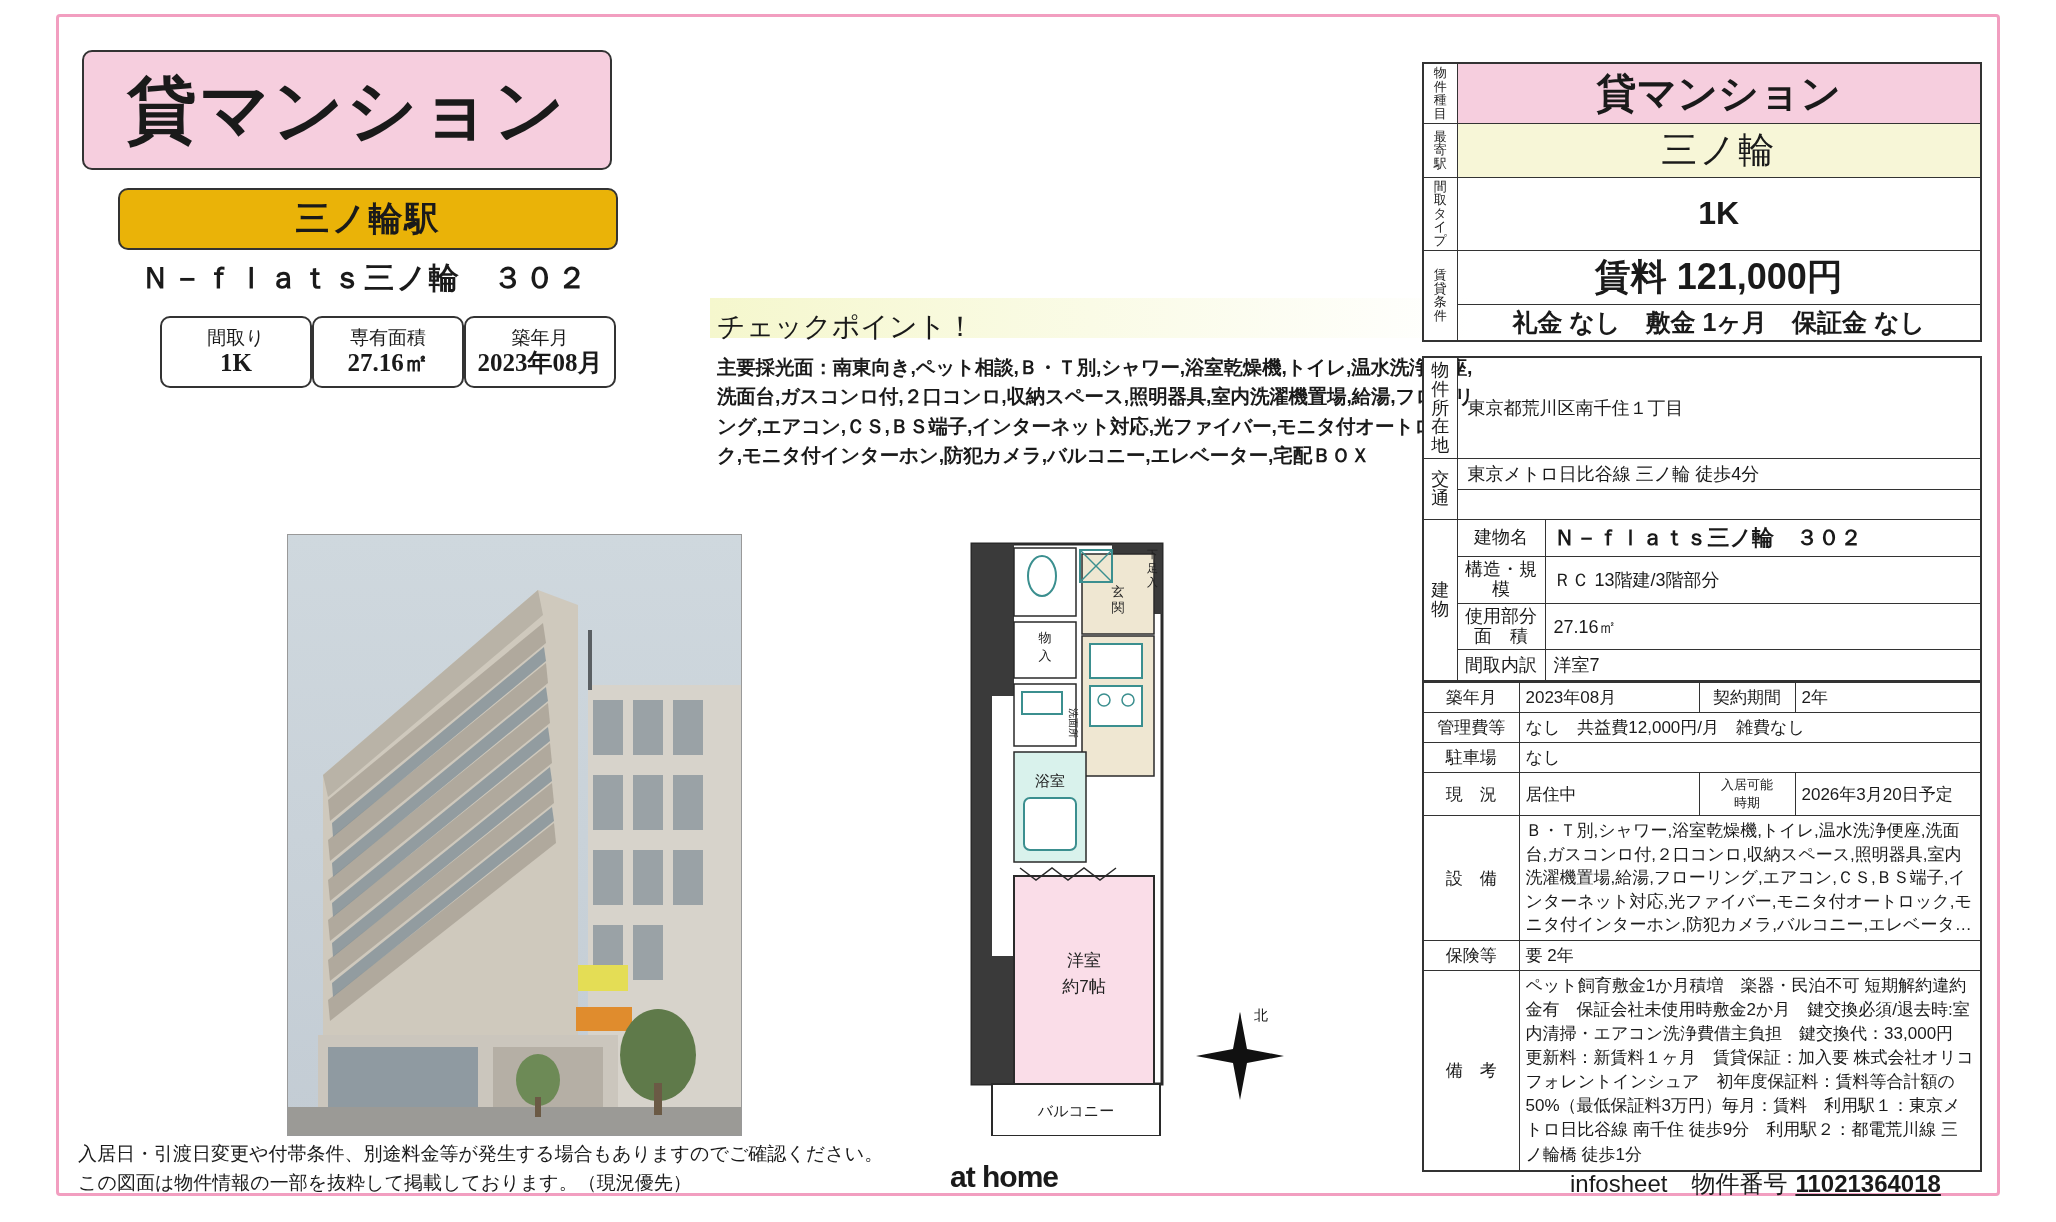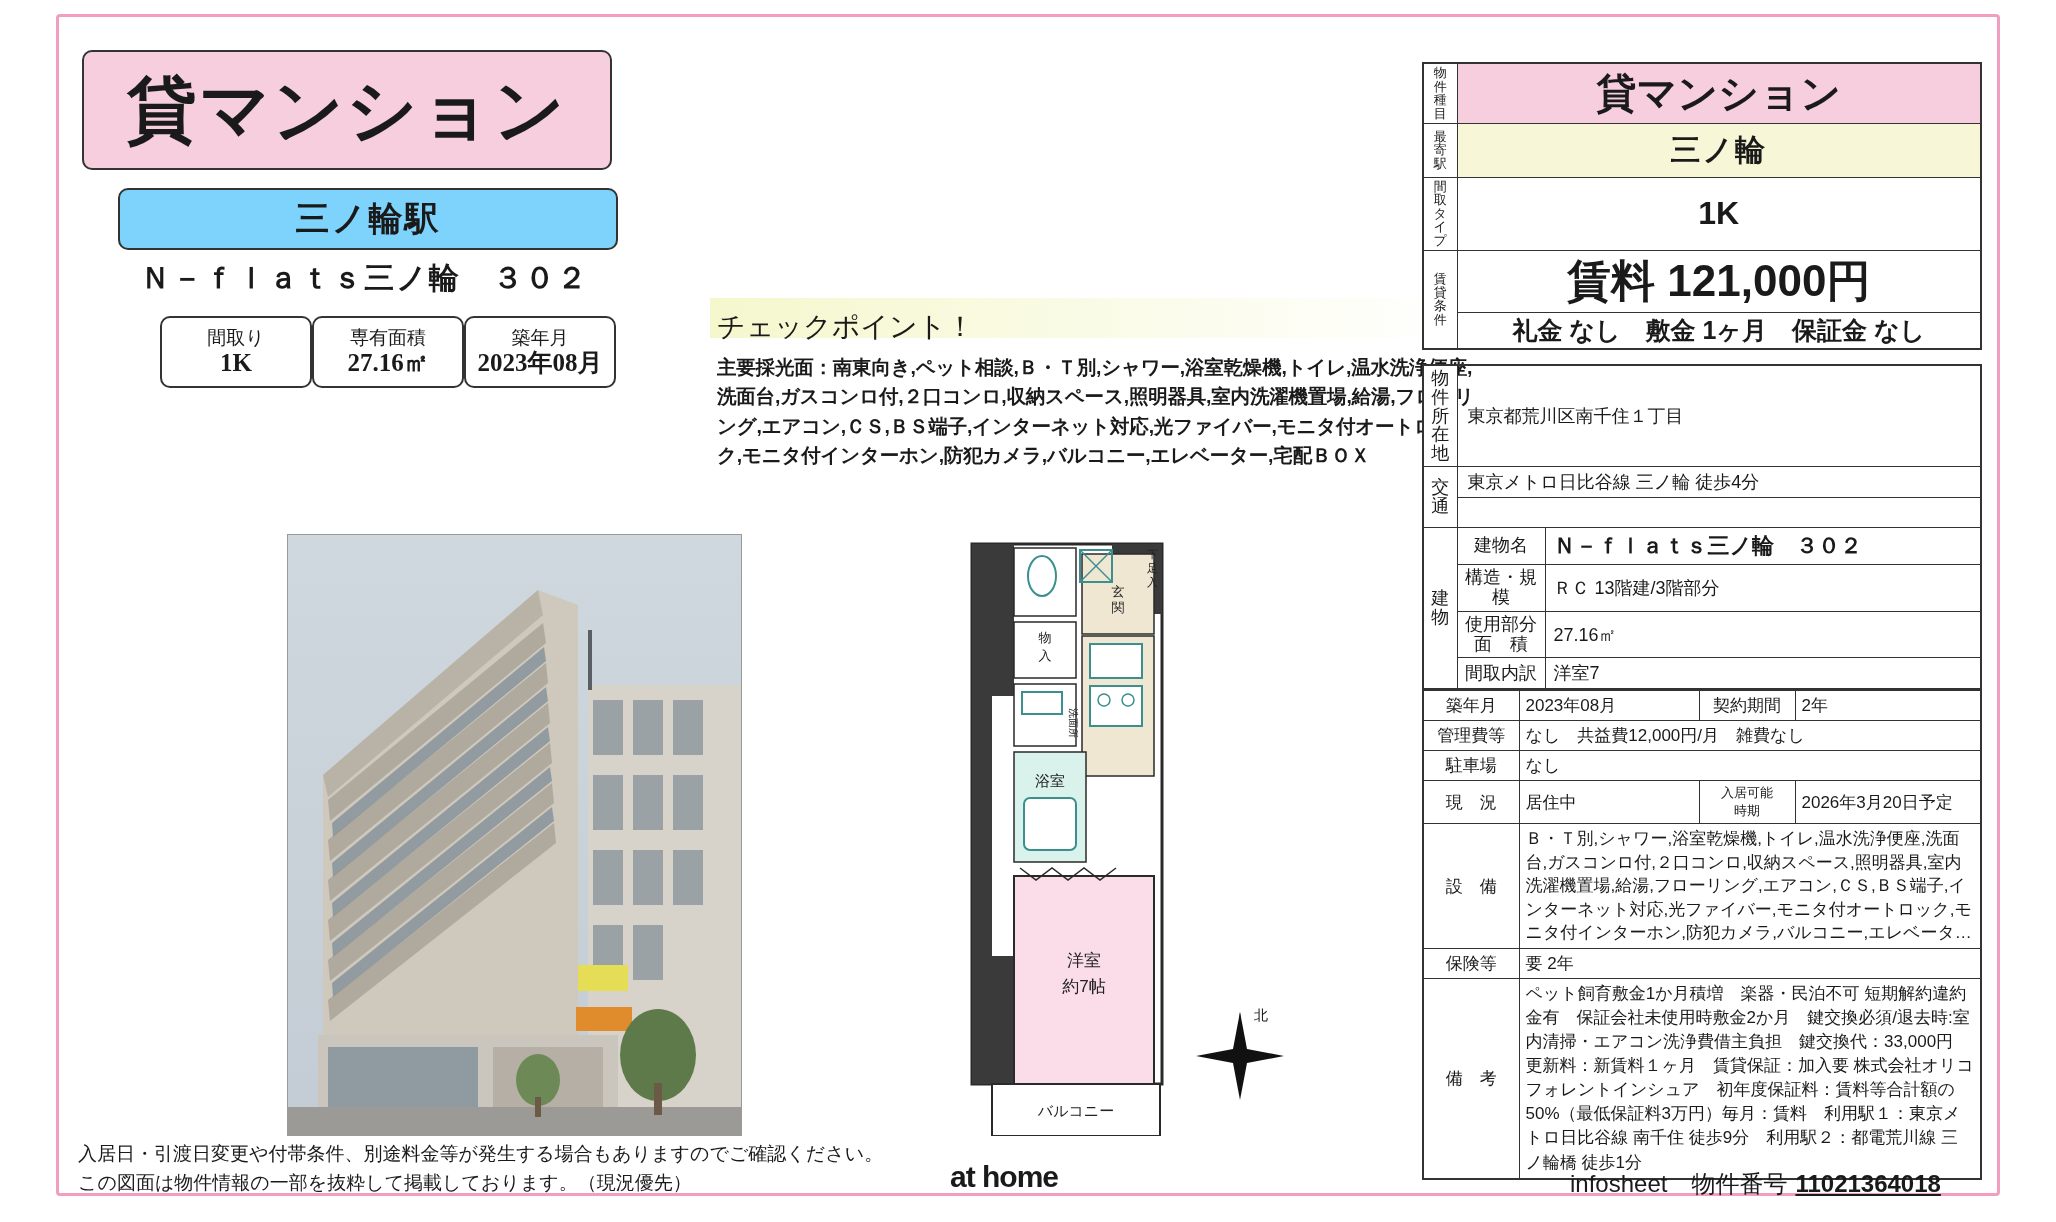--- a/index.html
+++ b/index.html
@@ -24,21 +24,21 @@
   .title-box {
     position:absolute; left:0px; top:14px; width:530px; height:120px;
     background:#f6cede; border:2px solid #333; border-radius:10px;
     display:flex; align-items:center; justify-content:center;
   }
   .title-box .t {
     font-size:70px; font-weight:bold; letter-spacing:2px; line-height:1;
   }
   .station-box {
     position:absolute; left:36px; top:152px; width:500px; height:62px;
-    background:#7dd3fc; border:2px solid #333; border-radius:10px;
+    background:#eab308; border:2px solid #333; border-radius:10px;
     display:flex; align-items:center; justify-content:center;
   }
   .station-box .t { font-size:34px; font-weight:bold; letter-spacing:2px;}
   .bldg-name {
     position:absolute; left:10px; top:222px; width:545px;
     text-align:center; font-size:30px; font-weight:bold; letter-spacing:2px;
   }
   .spec-row { position:absolute; left:78px; top:280px; display:flex; font-family:Liberation Serif, serif;}
   .spec-card {
     width:152px; height:72px; border:2px solid #333; border-radius:10px;
@@ -82,23 +82,23 @@
   .tbl-top { width:560px; border:2px solid #333; }
   .tbl-top td { border:1px solid #333; }
   .vlabel {
     width:34px; font-size:13px; text-align:center; line-height:1.05;
     letter-spacing:0px; padding:2px 0; background:#fff;
   }
   .vlabel span { display:block; }
   .row-type { background:#f6cede; height:58px; text-align:center;
      font-size:40px; font-weight:bold; }
   .row-station { background:#f7f6d7; height:54px; text-align:center;
-     font-size:30px; font-weight:bold; letter-spacing:2px;}
+     font-size:36px; font-weight:normal; letter-spacing:2px;}
   .row-madori { height:46px; text-align:center; font-size:32px; font-weight:bold;}
-  .row-rent { height:54px; text-align:center; font-size:44px; font-weight:bold;}
+  .row-rent { height:54px; text-align:center; font-size:36px; font-weight:bold;}
   .row-cond { height:36px; text-align:center; font-size:25px; font-weight:bold;}
 
   .tbl-mid { width:560px; border:2px solid #333; margin-top:14px; }
   .tbl-mid td { border:1px solid #333; padding:3px 6px; font-size:18px;}
   .addr-val { height:42px; font-size:21px; padding-left:10px !important;}
   .traffic-val { height:30px; font-size:19px; padding-left:10px !important;}
   .bl-lbl { width:34px; text-align:center; font-size:13px; line-height:1.05;}
   .sub-lbl { width:88px; text-align:center; font-size:15px; line-height:1.1;}
   .sub-val { font-size:20px; padding-left:8px !important;}
   .sub-val.big { font-size:22px; font-weight:bold; }

